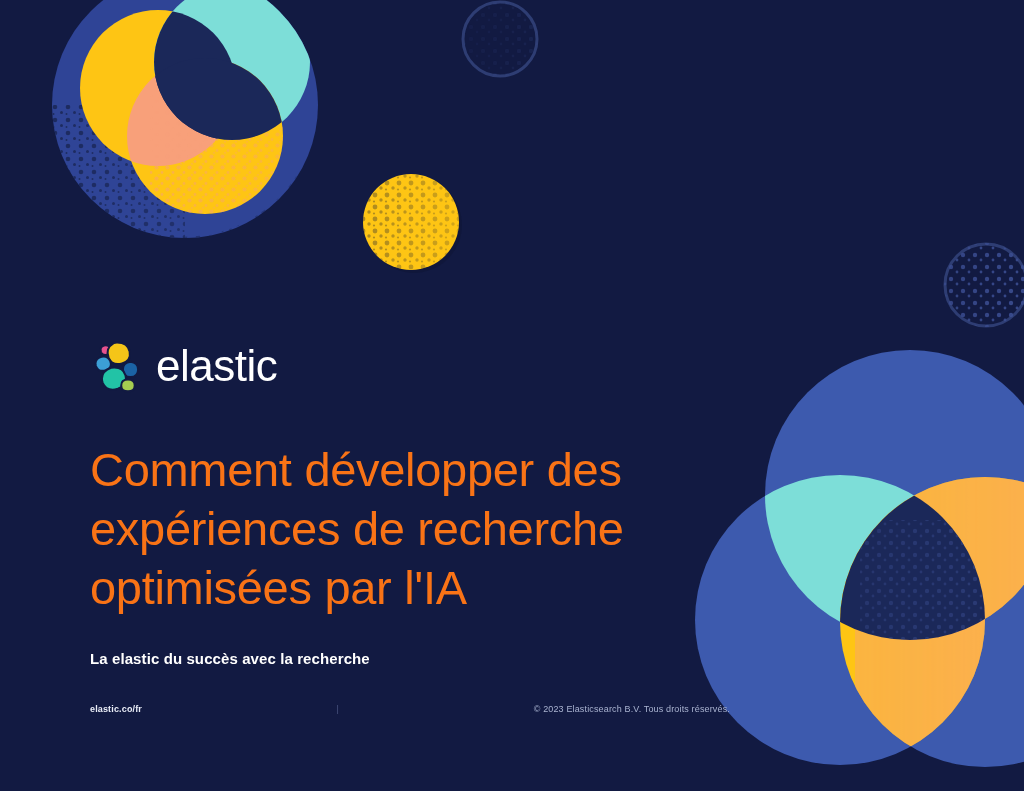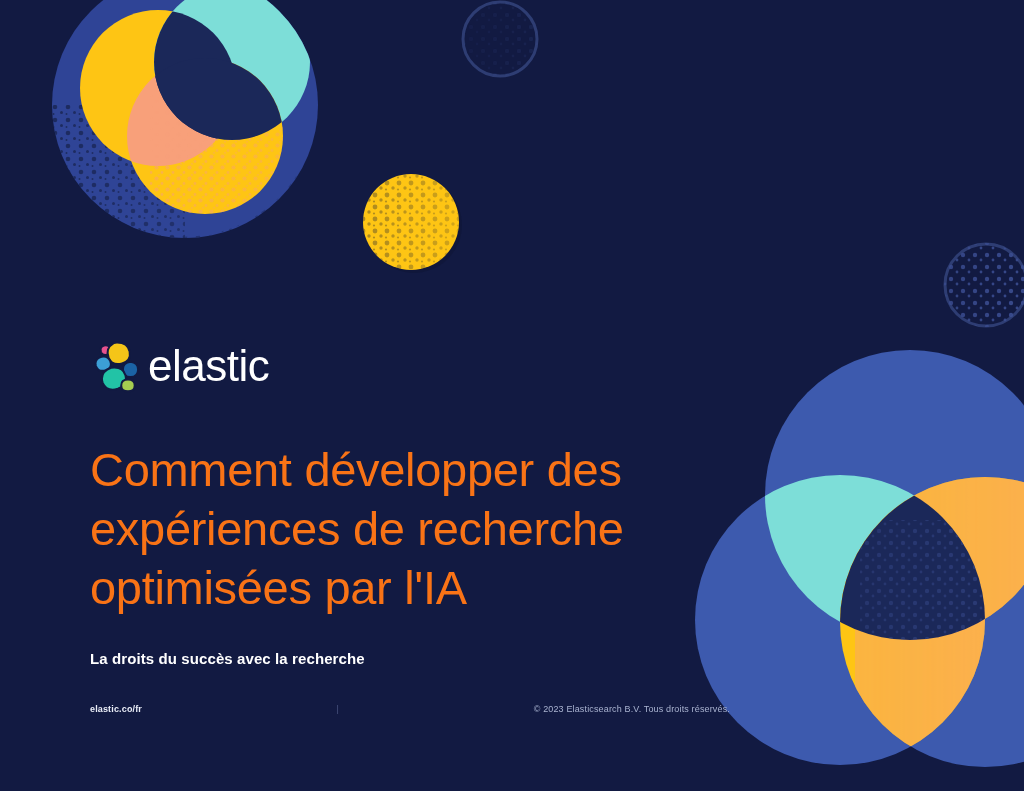--- a/index.html
+++ b/index.html
@@ -36,21 +36,21 @@
     display: flex;
     align-items: center;
     height: 72px;
   }
   .logo-mark {
     width: 54px;
     height: 54px;
     flex: 0 0 54px;
   }
   .logo-word {
-    margin-left: 4px;
+    margin-left: 12px;
     color: #ffffff;
     font-size: 44px;
     font-weight: 300;
     letter-spacing: -0.5px;
     line-height: 1;
     font-family: "Liberation Sans", sans-serif;
   }
   .headline {
     margin: 0;
     padding-top: 38px;
@@ -359,21 +359,21 @@
 
         <path d="M25 34 q14-2 17 9 q3 12-9 16 q-13 4-18-7 q-4-13 10-18z" fill="#22C3A6" stroke="#121a42" stroke-width="2.4" stroke-linejoin="round"></path>
 
         <path d="M45 48 q8 0 8 7 q0 7-8 7 q-8 0-8-7 q0-7 8-7z" fill="#A5CD50" stroke="#121a42" stroke-width="2.4" stroke-linejoin="round"></path>
       </svg>
       <div class="logo-word">elastic</div>
     </div>
 
     <h1 class="headline">Comment développer des expériences de recherche optimisées par l'IA</h1>
 
-    <p class="subhead">La droits du succès avec la recherche</p>
+    <p class="subhead">La elastic du succès avec la recherche</p>
 
     <div class="footer">
       <span class="footer-link">elastic.co/fr</span>
       <span class="footer-sep">|</span>
       <span class="footer-copy">© 2023 Elasticsearch B.V. Tous droits réservés.</span>
     </div>
 
   </div>
 </div>
 

